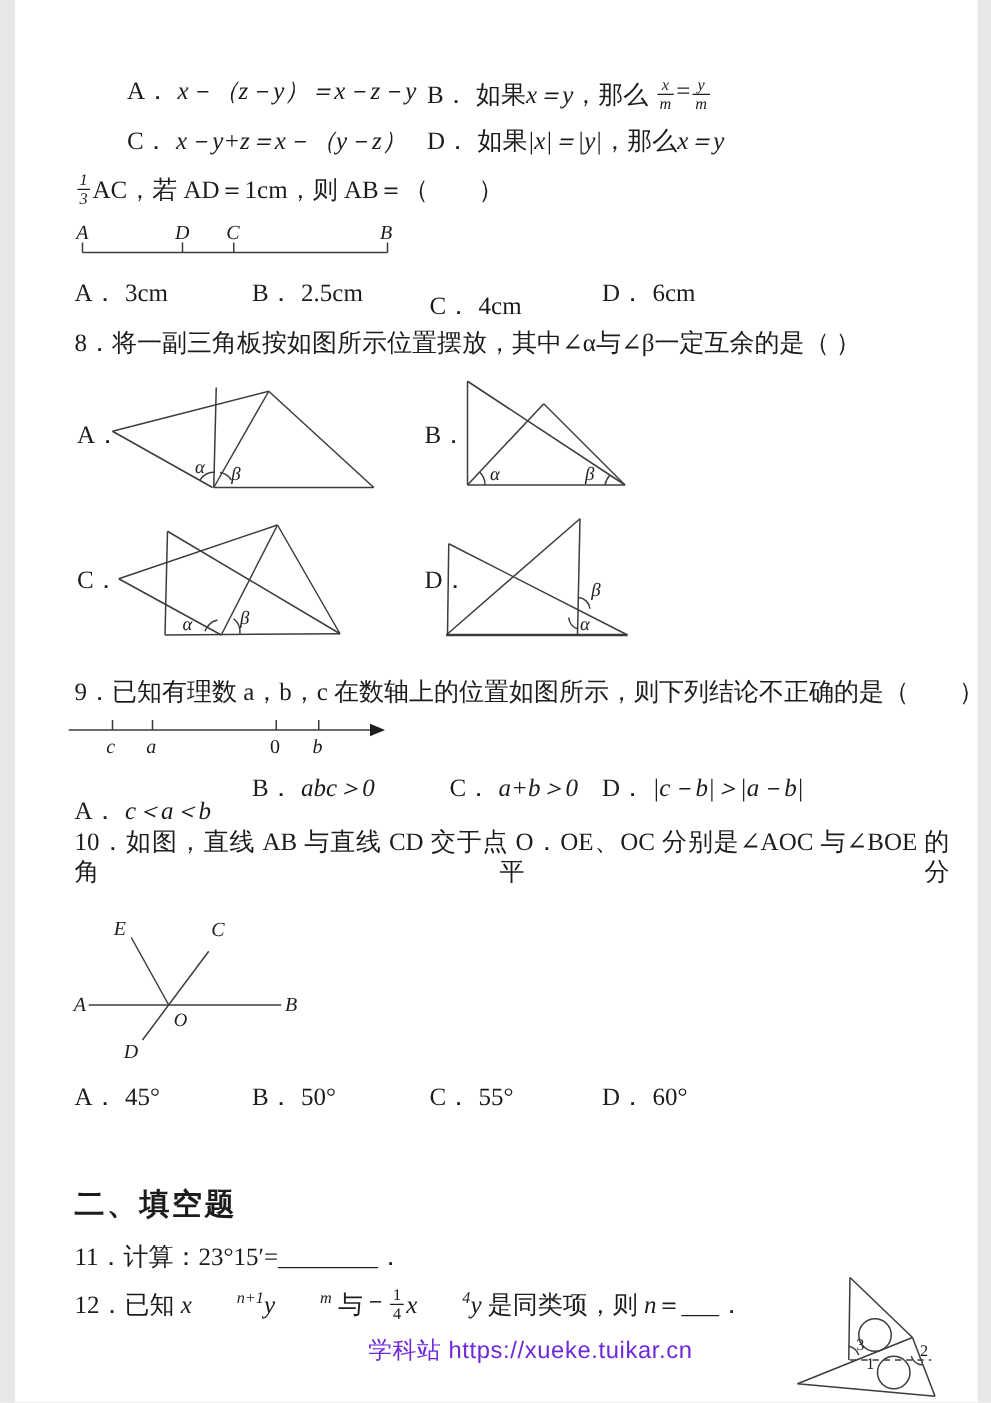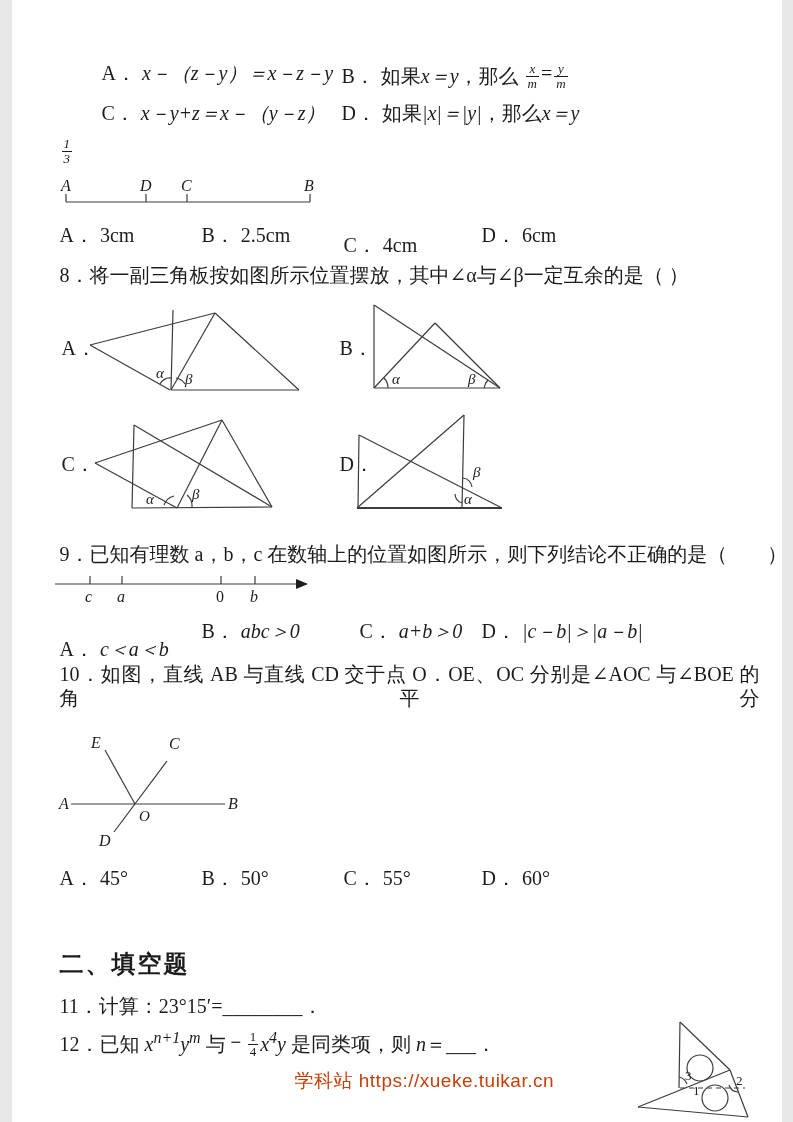--- a/index.html
+++ b/index.html
@@ -10,27 +10,27 @@
   }
   .abs{position:absolute;white-space:nowrap;line-height:24px;}
   .it{font-style:italic;}
   .lbl{margin-right:6px;}
   .frac{
     display:inline-flex;flex-direction:column;align-items:center;
     font-size:13px;line-height:1.08;font-style:italic;vertical-align:middle;
     margin:0 2px;position:relative;top:-2px;
   }
   .frac .den{border-top:1px solid #1c1c1c;padding:0 2px;}
-  sup{font-size:16px;font-style:italic;line-height:0;}
+  sup{font-size:13px;font-style:italic;line-height:0;margin-left:36px;}
   .mid{vertical-align:3px;}
   .justify{white-space:normal;width:700px;text-align:justify;text-align-last:justify;}
   .sec-title{font-weight:bold;font-size:24px;letter-spacing:2px;}
   .footer{
     font-family:"Liberation Sans","DejaVu Sans",sans-serif;
-    color:#c2410c;font-size:19px;letter-spacing:0.5px;
+    color:#6d28d9;font-size:19px;letter-spacing:0.5px;
   }
   svg{position:absolute;overflow:visible;}
   svg line,svg path,svg circle,svg polyline{stroke:#3c3c3c;stroke-width:1.2;fill:none;}
   svg polygon{fill:#1c1c1c;stroke:none;}
   svg text{fill:#1c1c1c;font-family:"Liberation Serif","DejaVu Serif",serif;}
   .svg-var{font-style:italic;font-size:16px;}
   .svg-greek{font-style:italic;font-size:15px;}
   .svg-num{font-size:13px;}
 </style>
 </head>
@@ -56,21 +56,21 @@
     <span class="lbl">C．</span><span class="it">x－y+z＝x－（y－z）</span>
   </div>
   <div class="abs" style="left:330px;top:101px;">
     <span class="lbl">D．</span><span>如果</span><span class="it">|x|＝|y|</span><span>，那么</span><span class="it">x＝y</span>
   </div>
 
   <div class="abs" style="left:48px;top:139px;">
     <span class="frac">
         <span class="num">1</span>
         <span class="den">3</span>
-      </span>
+      </span><span>AC，若 AD＝1cm，则 AB＝（　　）</span>
   </div>
 
   <svg style="left:40px;top:178px;" width="270" height="32" viewBox="0 0 270 32">
     <line x1="14" y1="24" x2="258" y2="24"></line>
     <line x1="14" y1="16" x2="14" y2="24"></line>
     <line x1="94" y1="16" x2="94" y2="24"></line>
     <line x1="135" y1="16" x2="135" y2="24"></line>
     <line x1="258" y1="16" x2="258" y2="24"></line>
     <text class="svg-var" x="9" y="13">A</text>
     <text class="svg-var" x="88" y="13">D</text>

